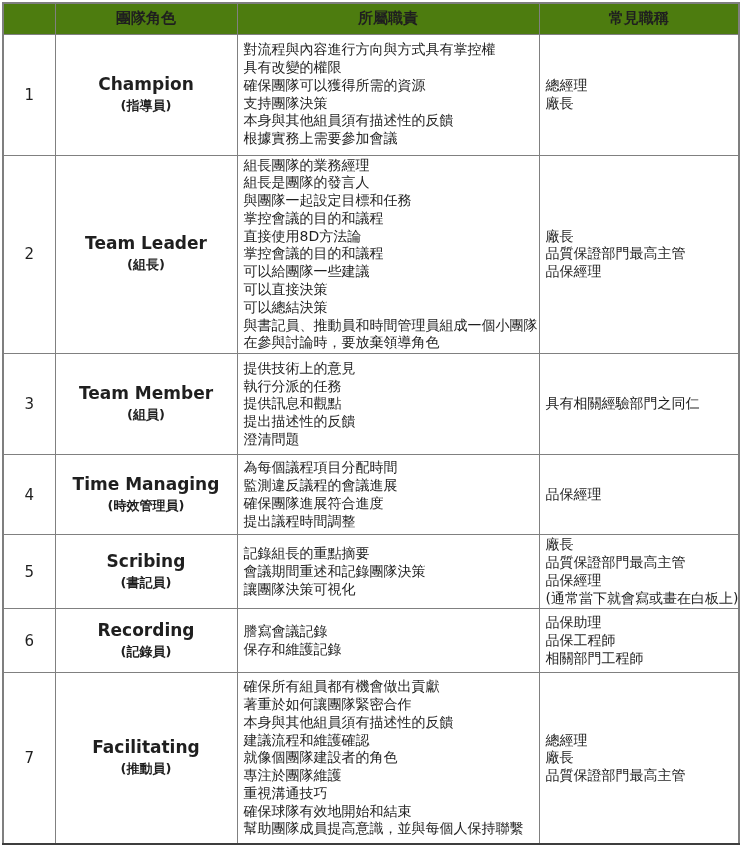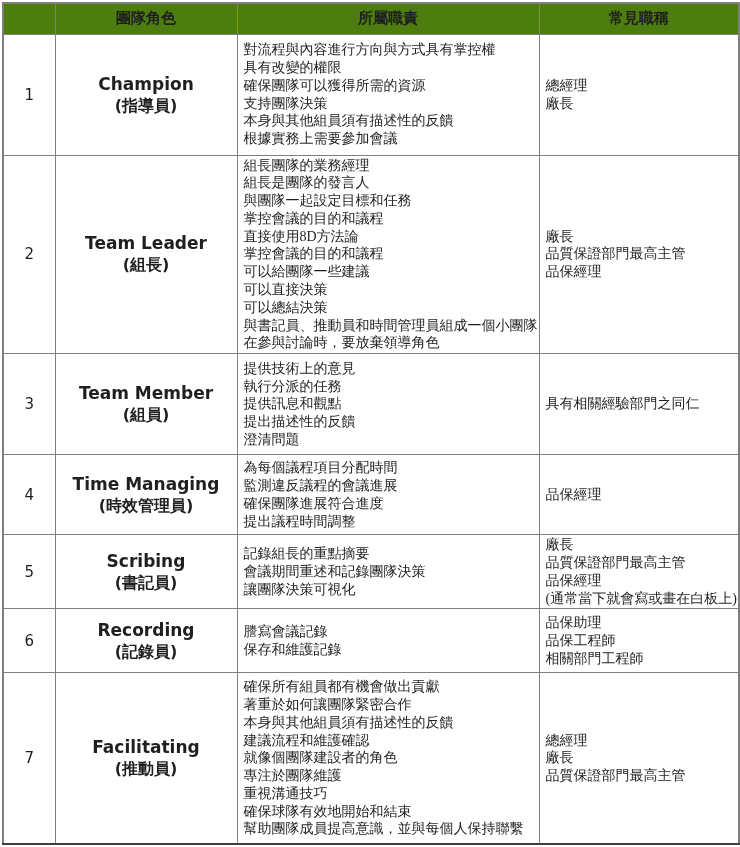--- a/index.html
+++ b/index.html
@@ -41,27 +41,26 @@
     text-align: center;
     vertical-align: middle;
     font-size: 15px;
   }
   td.role {
     text-align: center;
     vertical-align: middle;
     font-weight: bold;
   }
   td.role .role-en { font-size: 17px; line-height: 22px; }
-  td.role .role-zh { font-size: 16px; line-height: 22px; }
+  td.role .role-zh { font-size: 13px; line-height: 22px; }
 
   td.duties, td.titles {
     vertical-align: middle;
     padding: 1px 6px;
     font-size: 14px;
-    font-family: Liberation Serif, serif;
   }
   td.duties div, td.titles div {
     line-height: 17.8px;
     white-space: nowrap;
   }
 
   
   tr.r1 td { height: 121px; }
   tr.r2 td { height: 197px; }
   tr.r3 td { height: 101px; }

